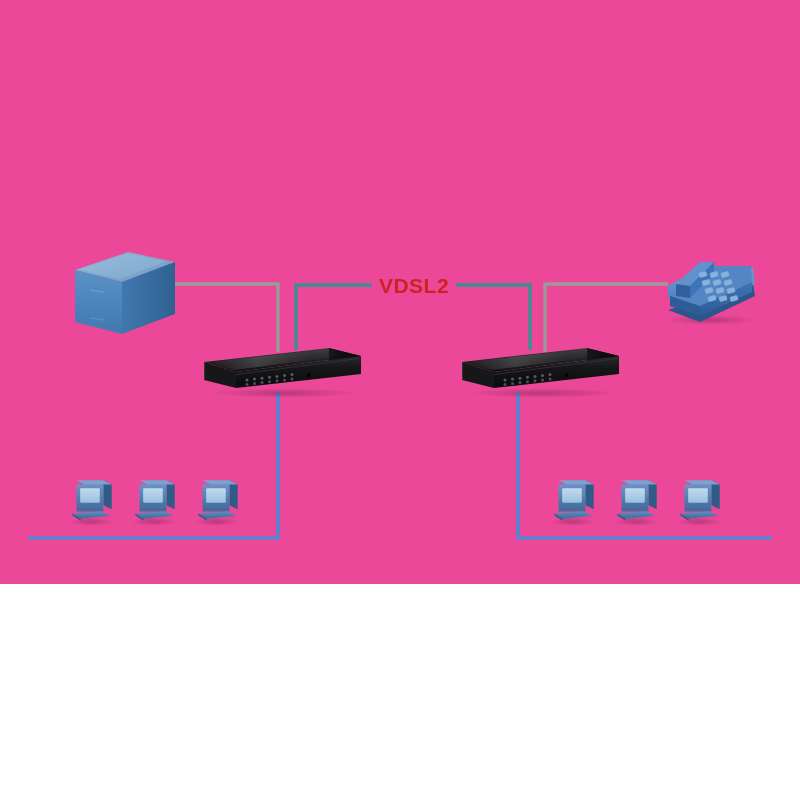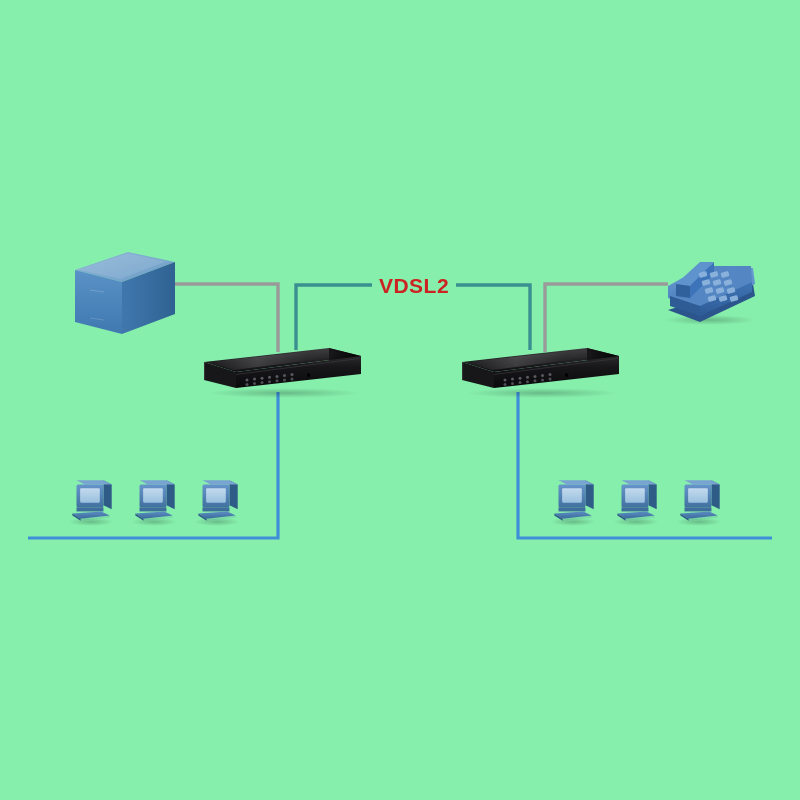--- a/index.html
+++ b/index.html
@@ -7,22 +7,22 @@
     margin: 0;
     padding: 0;
     background: #ffffff;
   }
   body {
     font-family: "Liberation Sans", sans-serif;
   }
   #canvas {
     position: relative;
     width: 800px;
-    height: 800px;
-    background: #86efac;
+    height: 584px;
+    background: #ec4899;
     overflow: hidden;
   }
   #diagram-svg {
     position: absolute;
     left: 0;
     top: 0;
     width: 800px;
     height: 800px;
   }
   .vdsl-label {

